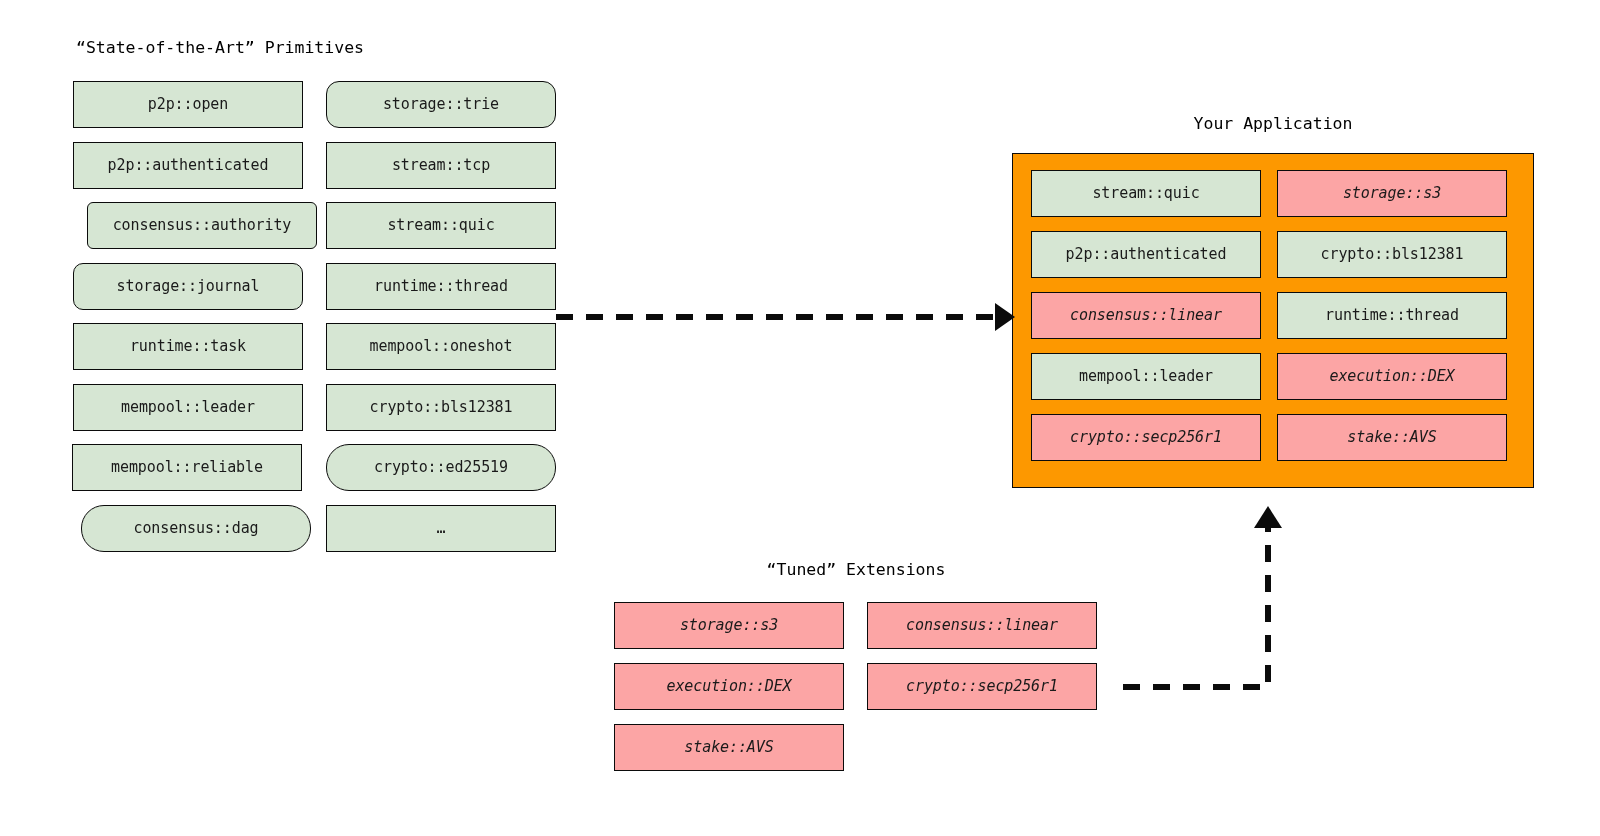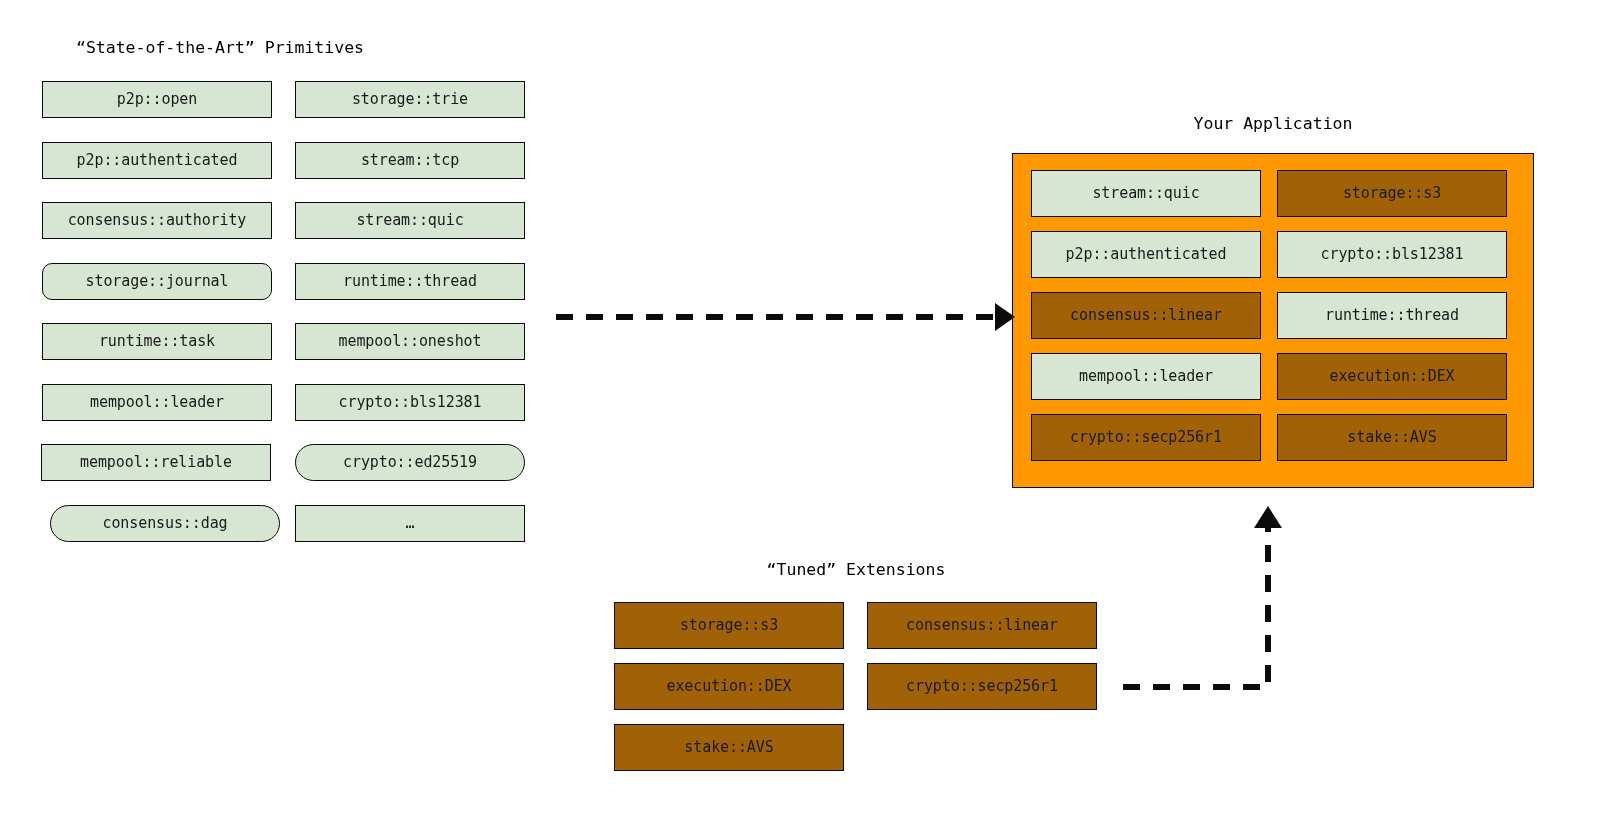--- a/index.html
+++ b/index.html
@@ -45,26 +45,27 @@
     align-items: center;
     justify-content: center;
     font-family: "DejaVu Sans Mono", "Liberation Mono", monospace;
     font-size: 15px;
     line-height: 1;
     color: #1a1a1a;
     white-space: nowrap;
     letter-spacing: -0.1px;
   }
   .box.green { background: #d6e6d3; }
-  .box.pink  { background: #a16207; }
+  .box.pink  { background: #fca5a5; font-style: italic; }
 
   
   .cat-box {
     width: 230px;
-    height: 37px;
+    height: 47px;
+    margin-left: 31px;
   }
 
   
   .app-container {
     position: absolute;
     left: 1012px;
     top: 153px;
     width: 522px;
     height: 335px;
     box-sizing: border-box;
@@ -97,28 +98,28 @@
 <div class="canvas">
 
   <div class="section-title" style="left:30px; top:38px; width:380px;">“State-of-the-Art” Primitives</div>
 
   <div class="section-title" style="left:1012px; top:114px; width:522px;">Your Application</div>
 
   <div class="section-title" style="left:614px; top:560px; width:484px;">“Tuned” Extensions</div>
 
   <div class="box green cat-box" style="left:42px;  top:81px;">p2p::open</div>
   <div class="box green cat-box" style="left:42px;  top:142px;">p2p::authenticated</div>
-  <div class="box green cat-box" style="left:42px;  top:202px;">consensus::authority</div>
+  <div class="box green cat-box" style="left:56px;  top:202px;border-radius:6px;">consensus::authority</div>
   <div class="box green cat-box" style="left:42px;  top:263px;border-radius:10px;">storage::journal</div>
   <div class="box green cat-box" style="left:42px;  top:323px;">runtime::task</div>
   <div class="box green cat-box" style="left:42px;  top:384px;">mempool::leader</div>
   <div class="box green cat-box" style="left:41px;  top:444px;">mempool::reliable</div>
   <div class="box green cat-box" style="left:50px;  top:505px;border-radius:23px;">consensus::dag</div>
 
-  <div class="box green cat-box" style="left:295px; top:81px;">storage::trie</div>
+  <div class="box green cat-box" style="left:295px; top:81px;border-radius:13px;">storage::trie</div>
   <div class="box green cat-box" style="left:295px; top:142px;">stream::tcp</div>
   <div class="box green cat-box" style="left:295px; top:202px;">stream::quic</div>
   <div class="box green cat-box" style="left:295px; top:263px;">runtime::thread</div>
   <div class="box green cat-box" style="left:295px; top:323px;">mempool::oneshot</div>
   <div class="box green cat-box" style="left:295px; top:384px;">crypto::bls12381</div>
   <div class="box green cat-box" style="left:295px; top:444px;border-radius:23px;">crypto::ed25519</div>
   <div class="box green cat-box" style="left:295px; top:505px;">…</div>
 
   <div class="app-container"></div>
 

